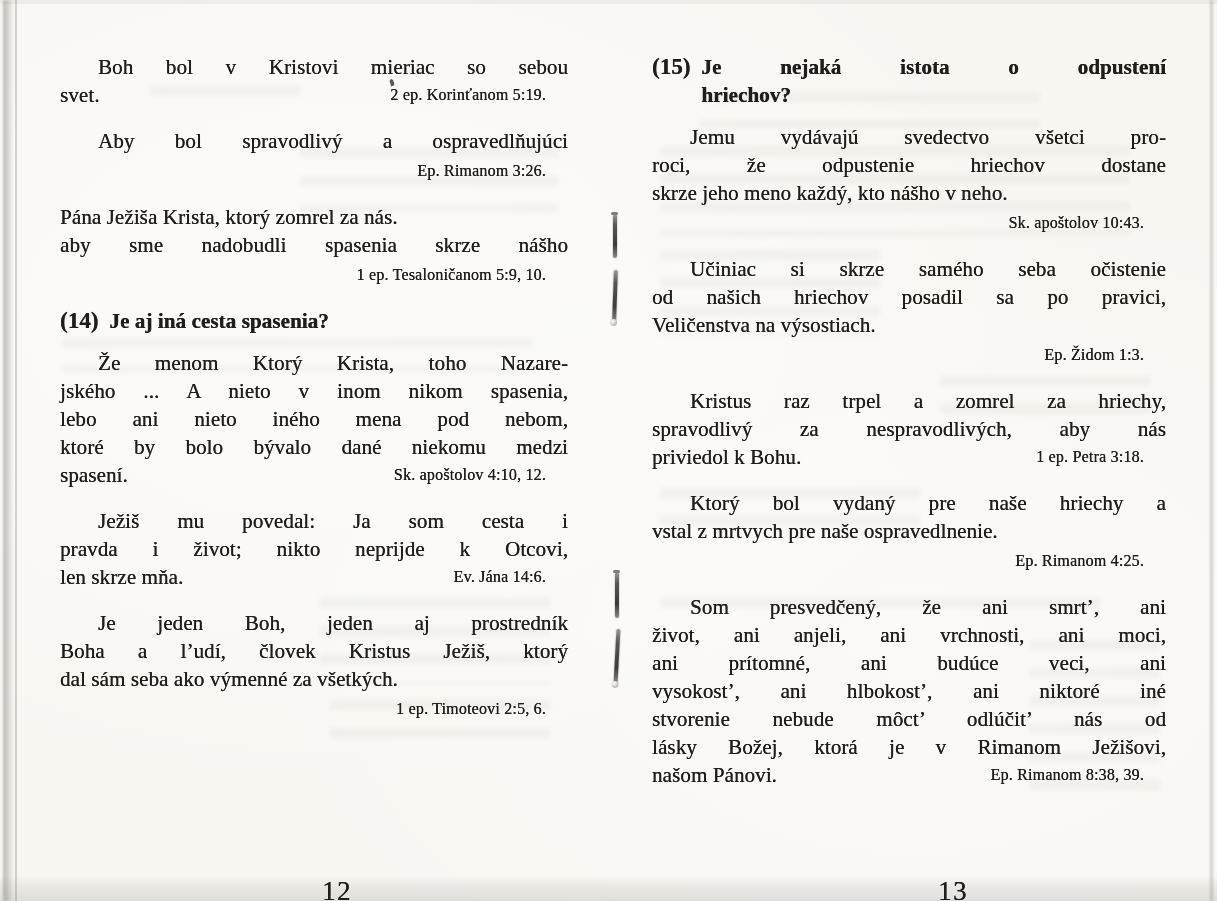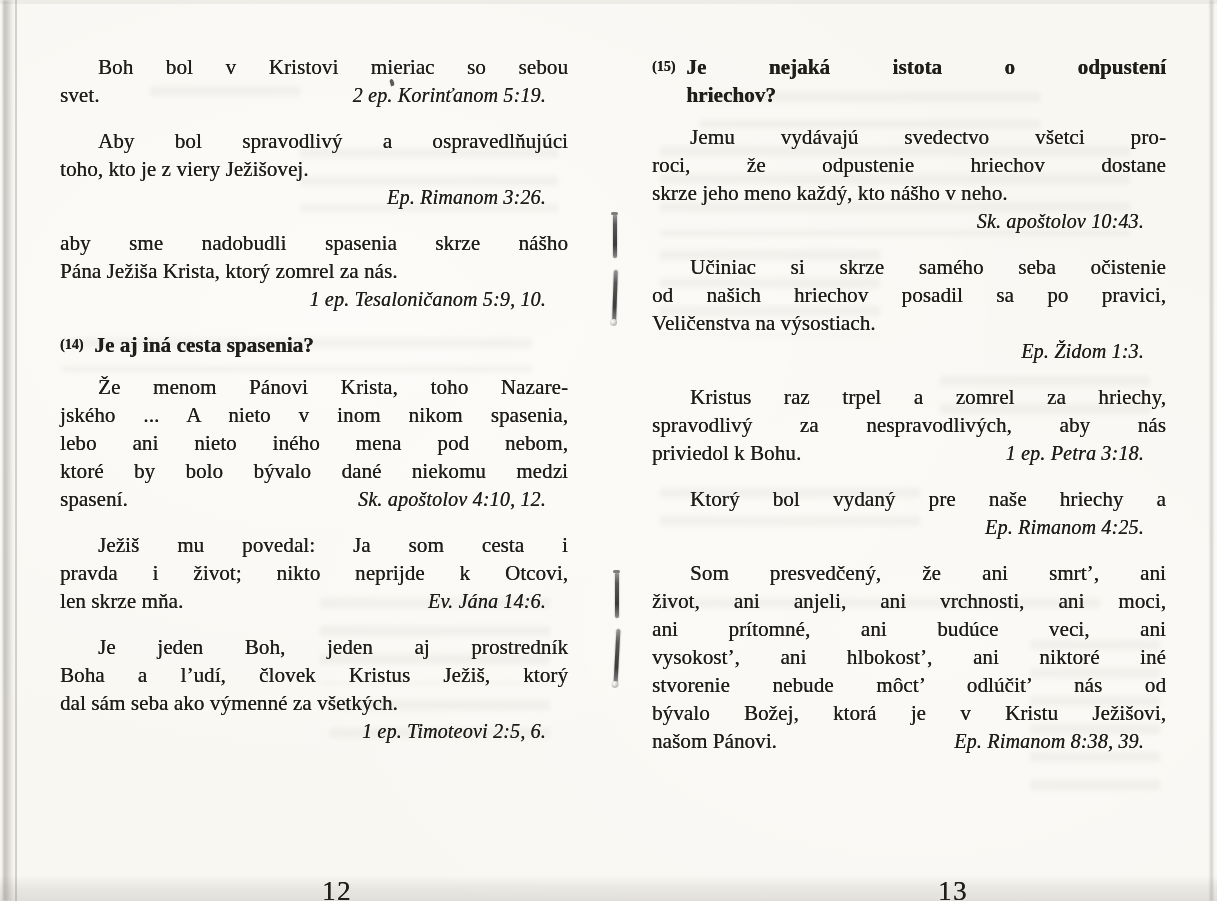--- a/index.html
+++ b/index.html
@@ -32,27 +32,27 @@
   .block{margin-bottom:18px;}
   .page > .block:first-child{margin-top:0;}
   .block.heading{margin-bottom:14px;display:flex;font-weight:700;}
   .block.gap-large{margin-top:10px;}
 
   .line{font-size:21px;line-height:28px;letter-spacing:0.1px;
         text-shadow:0.25px 0 0 currentColor;}
   .line.just{text-align:justify;text-align-last:justify;}
   .line.first{text-indent:38px;}
 
-  .hnum{font-size:14px;line-height:28px;margin-right:11px;white-space:pre;text-shadow:0.3px 0 0 currentColor;}
+  .hnum{font-size:23px;line-height:28px;margin-right:11px;white-space:pre;text-shadow:0.3px 0 0 currentColor;}
   .htxt{flex:1;}
   .htxt .line{text-shadow:0.35px 0 0 currentColor;}
 
   .tailrow{display:flex;justify-content:space-between;align-items:center;}
   .citeline{text-align:right;padding-right:22px;}
-  .cite{font-style:italic;font-size:20px;letter-spacing:0.2px;text-shadow:0.2px 0 0 currentColor;}
+  .cite{font-size:16px;letter-spacing:0.2px;text-shadow:0.2px 0 0 currentColor;}
   .tailrow .cite{margin-right:22px;}
 
   .page-number{position:absolute;top:876px;font-size:27px;letter-spacing:1.5px;text-shadow:0.3px 0 0 currentColor;}
   .page-number.pn-left{left:322px;}
   .page-number.pn-right{left:938px;text-align:right;}
 
   
   .staple{position:absolute;width:10px;}
   .staple .leg{position:absolute;width:4px;border-radius:2px;
     background:linear-gradient(180deg,#9a9a9a,#565656 25%,#3b3b3b 70%,#8a8a8a);
@@ -110,36 +110,35 @@
   <div class="page left">
       <div class="block verse">
         <div class="line just first">Boh bol v Kristovi mieriac so sebou</div>
         <div class="line tailrow">
           <span>svet.</span>
           <span class="cite">2 ep. Korinťanom 5:19.</span>
         </div>
       </div>
       <div class="block verse">
         <div class="line just first">Aby bol spravodlivý a ospravedlňujúci</div>
-        <div class="line">toho, kto je z viery Ježišovej.</div>
         <div class="line citeline"><span class="cite">Ep. Rimanom 3:26.</span></div>
       </div>
       <div class="block verse">
+        <div class="line">Pána Ježiša Krista, ktorý zomrel za nás.</div>
         <div class="line just">aby sme nadobudli spasenia skrze nášho</div>
-        <div class="line">Pána Ježiša Krista, ktorý zomrel za nás.</div>
         <div class="line citeline"><span class="cite">1 ep. Tesaloničanom 5:9, 10.</span></div>
       </div>
       <div class="block heading">
         <span class="hnum">(14)</span>
         <div class="htxt">
           <div class="line">Je aj iná cesta spasenia?</div>
         </div>
       </div>
       <div class="block verse">
-        <div class="line just first">Že menom Pánovi Krista, toho Nazare-</div>
+        <div class="line just first">Že menom Ktorý Krista, toho Nazare-</div>
         <div class="line just">jského ... A nieto v inom nikom spasenia,</div>
         <div class="line just">lebo ani nieto iného mena pod nebom,</div>
         <div class="line just">ktoré by bolo bývalo dané niekomu medzi</div>
         <div class="line tailrow">
           <span>spasení.</span>
           <span class="cite">Sk. apoštolov 4:10, 12.</span>
         </div>
       </div>
       <div class="block verse">
         <div class="line just first">Ježiš mu povedal: Ja som cesta i</div>
@@ -181,29 +180,30 @@
       <div class="block verse gap-large">
         <div class="line just first">Kristus raz trpel a zomrel za hriechy,</div>
         <div class="line just">spravodlivý za nespravodlivých, aby nás</div>
         <div class="line tailrow">
           <span>priviedol k Bohu.</span>
           <span class="cite">1 ep. Petra 3:18.</span>
         </div>
       </div>
       <div class="block verse gap-large">
         <div class="line just first">Ktorý bol vydaný pre naše hriechy a</div>
+        <div class="line">vstal z mrtvych pre naše ospravedlnenie.</div>
         <div class="line citeline"><span class="cite">Ep. Rimanom 4:25.</span></div>
       </div>
       <div class="block verse gap-large">
         <div class="line just first">Som presvedčený, že ani smrt’, ani</div>
         <div class="line just">život, ani anjeli, ani vrchnosti, ani moci,</div>
         <div class="line just">ani prítomné, ani budúce veci, ani</div>
         <div class="line just">vysokost’, ani hlbokost’, ani niktoré iné</div>
         <div class="line just">stvorenie nebude môct’ odlúčit’ nás od</div>
-        <div class="line just">bývalo Božej, ktorá je v Kristu Ježišovi,</div>
+        <div class="line just">lásky Božej, ktorá je v Rimanom Ježišovi,</div>
         <div class="line tailrow">
           <span>našom Pánovi.</span>
           <span class="cite">Ep. Rimanom 8:38, 39.</span>
         </div>
       </div>
     </div>
   <div class="page-number pn-right">13</div>
 
 </div>
 

